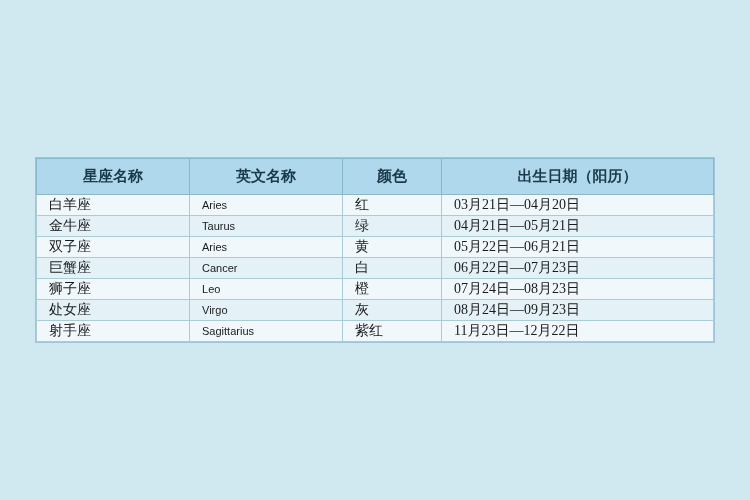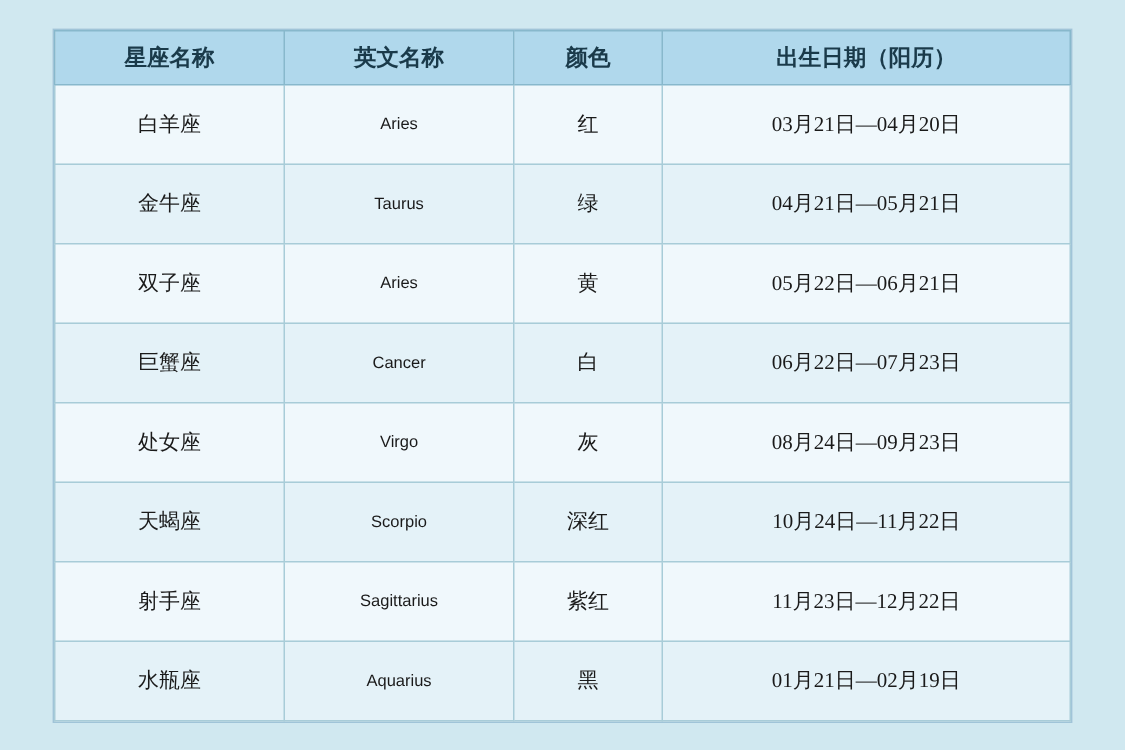--- a/index.html
+++ b/index.html
@@ -46,22 +46,21 @@
     tbody tr {
       background-color: #f0f8fc;
     }
 
     tbody tr:nth-child(even) {
       background-color: #e4f2f8;
     }
 
     tbody td {
       border: 1px solid #a8ccd8;
-      padding: 17px 12px;
-      text-align: center;
+      padding: 1px 12px;
       color: #1a1a1a;
       font-size: 14px;
     }
 
     td.english {
       font-family: Arial, sans-serif;
       font-size: 11px;
     }
   </style>
 </head>
@@ -96,38 +95,32 @@
           <td>黄</td>
           <td>05月22日—06月21日</td>
         </tr>
         <tr>
           <td>巨蟹座</td>
           <td class="english">Cancer</td>
           <td>白</td>
           <td>06月22日—07月23日</td>
         </tr>
         <tr>
+          <td>狮子座</td>
+          <td class="english">Leo</td>
+          <td>橙</td>
+          <td>07月24日—08月23日</td>
+        </tr>
+        <tr>
           <td>处女座</td>
           <td class="english">Virgo</td>
           <td>灰</td>
           <td>08月24日—09月23日</td>
-        </tr>
-        <tr>
-          <td>天蝎座</td>
-          <td class="english">Scorpio</td>
-          <td>深红</td>
-          <td>10月24日—11月22日</td>
         </tr>
         <tr>
           <td>射手座</td>
           <td class="english">Sagittarius</td>
           <td>紫红</td>
           <td>11月23日—12月22日</td>
         </tr>
-        <tr>
-          <td>水瓶座</td>
-          <td class="english">Aquarius</td>
-          <td>黑</td>
-          <td>01月21日—02月19日</td>
-        </tr>
       </tbody>
   </table>
 </div>
 
 </body></html>

